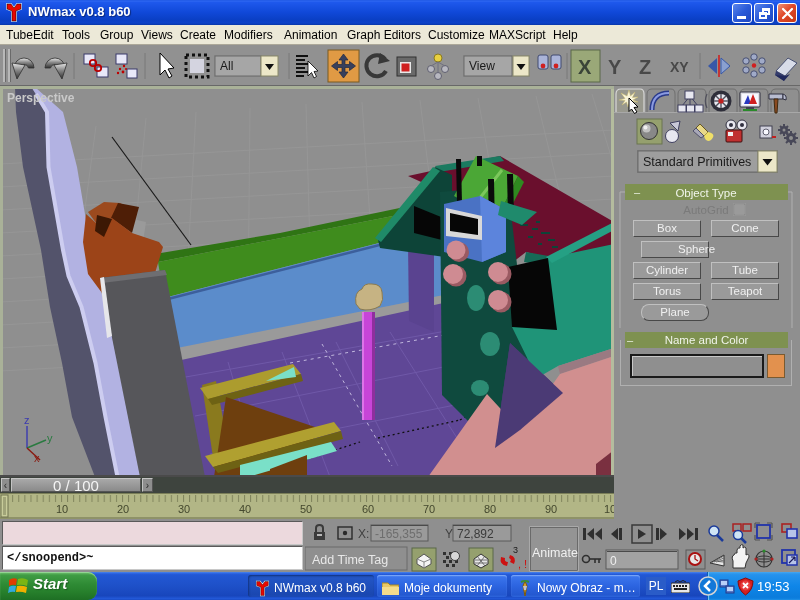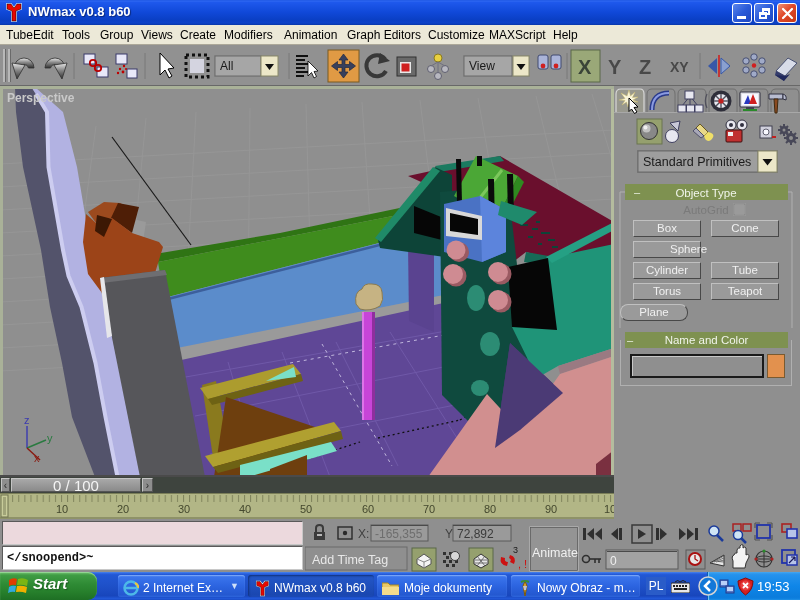--- a/index.html
+++ b/index.html
@@ -489,27 +489,27 @@
     <path d="M6 106 L6 242 M6 106 L11 106 M174 106 L178 106 L178 242" fill="none" stroke="#b0b0b0"></path>
     <rect x="11" y="98" width="163" height="16" fill="#7e9150"></rect>
     <text x="20" y="110" font-size="11" fill="#e8f0e0" font-family="Liberation Sans">–</text>
     <text x="92" y="110.5" font-size="11.5" fill="#f0f4ea" text-anchor="middle" font-family="Liberation Sans">Object Type</text>
     <text x="92" y="128" font-size="11.5" fill="#7a7a7a" text-anchor="middle" font-family="Liberation Sans">AutoGrid</text>
     <rect x="120" y="118" width="11" height="11" fill="#9a9a9a" stroke="#c8c8c8" stroke-width="1"></rect>
     <rect x="120" y="118" width="11" height="11" fill="none" stroke="#5a5a5a" stroke-width="0.6"></rect>
   </svg>
   <div class="otbtn abs" style="left:19px;top:134px;">Box</div>
   <div class="otbtn abs" style="left:97px;top:134px;">Cone</div>
-  <div class="otbtn abs" style="left:19px;top:155px;padding-left:36px;">Sphere</div>
+  <div class="otbtn abs" style="left:27px;top:155px;padding-left:36px;">Sphere</div>
   <div class="otbtn abs" style="left:97px;top:155px;margin-top:21px;">GeoSphere</div>
   <div class="otbtn abs" style="left:19px;top:176px;">Cylinder</div>
   <div class="otbtn abs" style="left:97px;top:176px;">Tube</div>
   <div class="otbtn abs" style="left:19px;top:197px;">Torus</div>
   <div class="otbtn abs" style="left:97px;top:197px;">Teapot</div>
-  <div class="otbtn abs" style="left:6px;top:218px;border-radius:8px;">Plane</div>
+  <div class="otbtn abs" style="left:27px;top:218px;border-radius:8px;">Plane</div>
   <div class="abs" style="left:11px;top:246px;width:163px;height:16px;background:#7e9150;color:#f0f4ea;font-size:11.5px;text-align:center;line-height:16px;">Name and Color</div>
   <div class="abs" style="left:13px;top:246px;color:#e8f0e0;font-size:11px;line-height:16px;">–</div>
   <div class="abs" style="left:6px;top:254px;width:172px;height:46px;border:1px solid #b0b0b0;border-top:none;"></div>
   <div class="abs" style="left:16px;top:268px;width:134px;height:24px;background:#1a1a1a;"></div>
   <div class="abs" style="left:18px;top:270px;width:130px;height:20px;background:#8f8f8f;border-top:1px solid #c8c8c8;border-left:1px solid #c8c8c8;"></div>
   <div class="abs" style="left:153px;top:268px;width:18px;height:24px;background:#e2914e;border:1px solid #7a5a30;"></div>
   </div>
   <div id="timeslider" class="abs">
     <div class="abs" style="left:1px;top:1px;width:9px;height:14px;background:#8e8e8e;border:1px solid #c4c4c4;border-right-color:#555;border-bottom-color:#555;color:#2a2a2a;font-size:10px;line-height:13px;text-align:center;">‹</div>
     <div class="abs" style="left:11px;top:1px;width:130px;height:14px;background:linear-gradient(#a8a8a8,#8a8a8a);border:1px solid #c4c4c4;border-right-color:#555;border-bottom-color:#555;color:#f4f4f4;font-size:15px;line-height:13px;text-align:center;">0 / 100</div>
@@ -654,29 +654,20 @@
   </div>
   <div id="taskbar" class="abs">
     <div class="abs" style="left:0;top:0;width:97px;height:28px;border-radius:0 9px 9px 0;background:linear-gradient(#6abf69 0%, #3f9c44 12%, #2e8a34 45%, #27802c 70%, #1e6f24 100%);box-shadow:inset 0 1px 1px #9ad89a;">
       <svg class="abs" style="left:8px;top:4px;" width="22" height="20" viewBox="0 0 22 20">
         <path d="M1 4 Q5 1 9 3 L8 9 Q4 8 1 10 Z" fill="#e03c00"></path>
         <path d="M10 3 Q15 1 20 4 L19 10 Q14 8 9 9 Z" fill="#7ab514"></path>
         <path d="M1 11 Q4 9 8 10 L7 16 Q4 15 0 17 Z" fill="#32aadf"></path>
         <path d="M9 10 Q14 9 19 11 L18 17 Q13 15 8 16 Z" fill="#f0b000"></path>
       </svg>
       <span class="abs" style="left:33px;top:3px;color:#fff;font-size:15px;font-weight:bold;font-style:italic;text-shadow:1px 1px 1px #1a5a1e;">Start</span>
-    </div>
-    <div class="tbtn abs" style="left:118px;width:127px;">
-      <svg class="abs" style="left:5px;top:5px;" width="16" height="16" viewBox="0 0 16 16">
-        <circle cx="8" cy="8" r="6.5" fill="none" stroke="#4db8e8" stroke-width="2.5"></circle>
-        <path d="M2 8 L14 8" stroke="#4db8e8" stroke-width="2.5"></path>
-        <path d="M12 3 Q16 5 15 8" stroke="#e8c840" stroke-width="2" fill="none"></path>
-      </svg>
-      <span class="abs" style="left:25px;top:6px;color:#fff;font-size:12px;">2 Internet Ex…</span>
-      <span class="abs" style="left:112px;top:6px;color:#cfe0f8;font-size:9px;">▼</span>
     </div>
     <div class="tbtn abs" style="left:248px;width:126px;background:linear-gradient(#1c4ab2,#2356c6 8%,#1a47b0 90%,#1e4cba);box-shadow:inset 1px 1px 2px #12337e;">
       <svg class="abs" style="left:7px;top:4px;" width="15" height="19" viewBox="0 0 18 19">
         <path d="M2 1 L6 1 L9 5 L12 1 L16 1 L16 6 L11 8 L11 18 L7 18 L7 8 L2 6 Z" fill="#e80800" stroke="#fff" stroke-width="1.6"></path>
         <path d="M2 1 L6 1 L9 5 L12 1 L16 1 L16 6 L11 8 L11 18 L7 18 L7 8 L2 6 Z" fill="#e80800" stroke="#000" stroke-width="0.5"></path>
       </svg>
       <span class="abs" style="left:26px;top:6px;color:#fff;font-size:12px;">NWmax v0.8 b60</span>
     </div>
     <div class="tbtn abs" style="left:511px;width:129px;">
       <svg class="abs" style="left:7px;top:5px;" width="15" height="17" viewBox="0 0 15 17">

